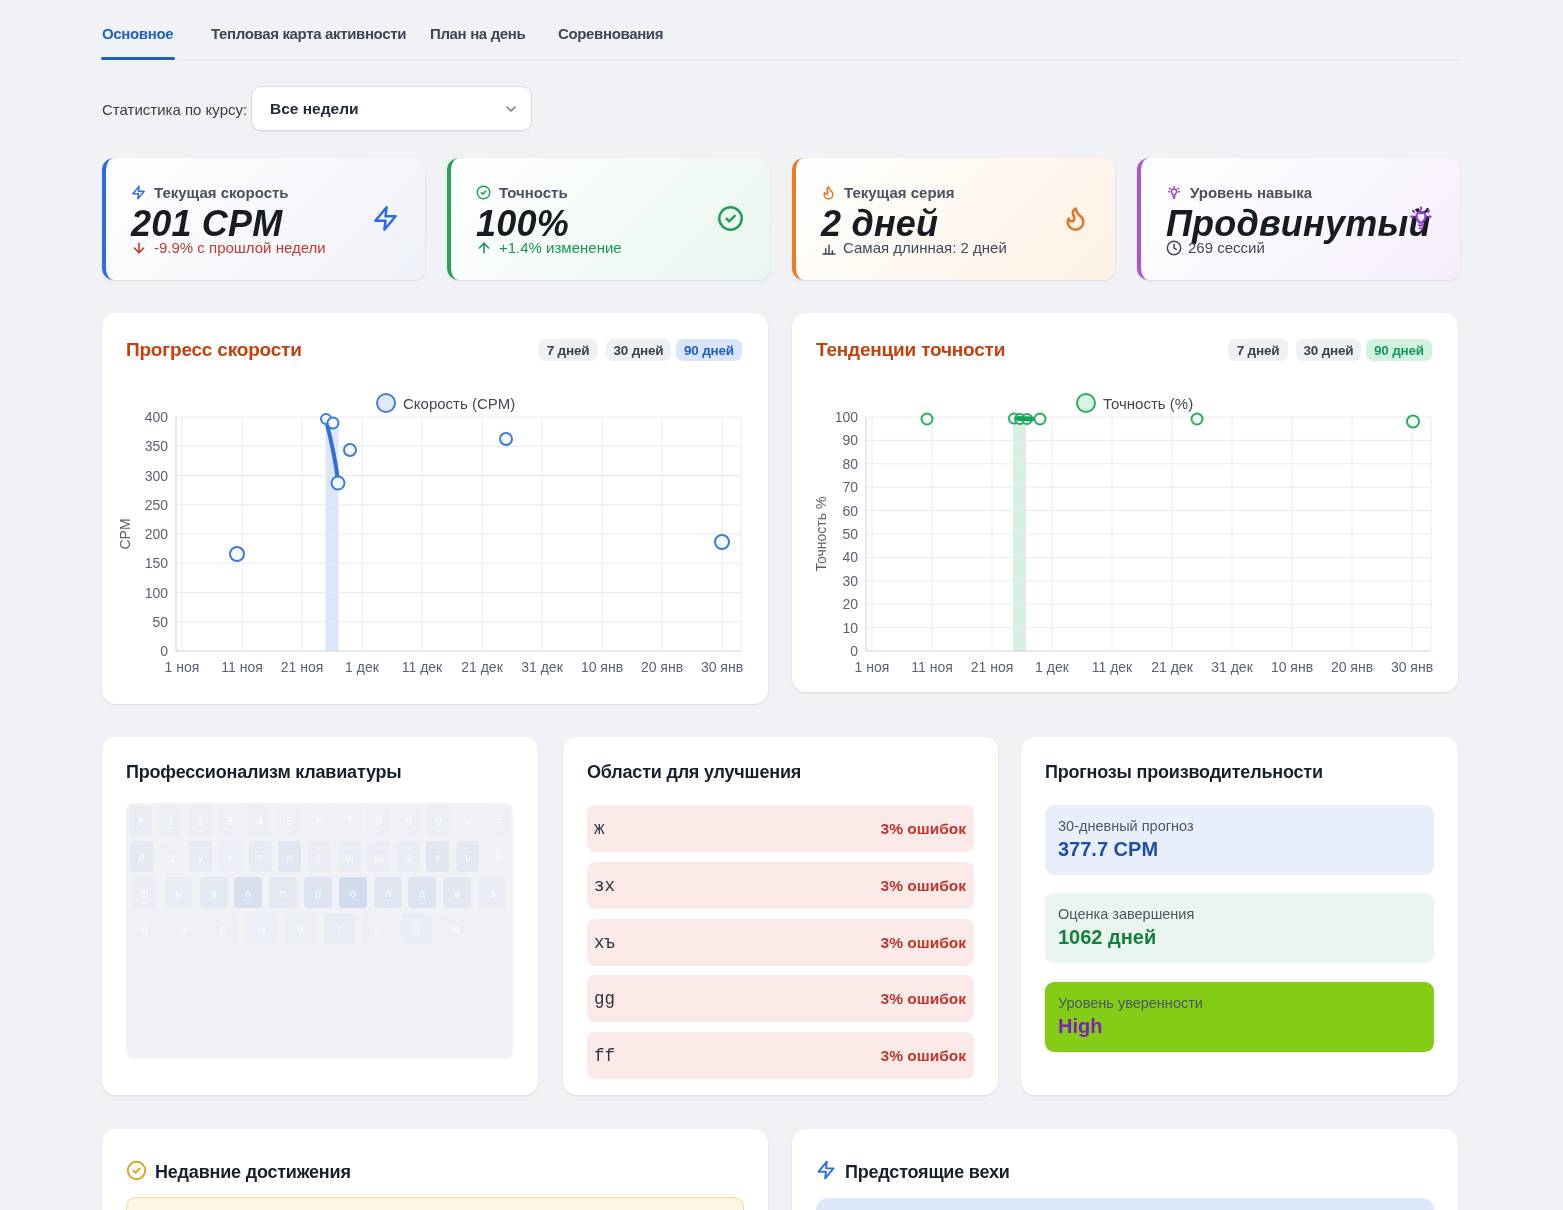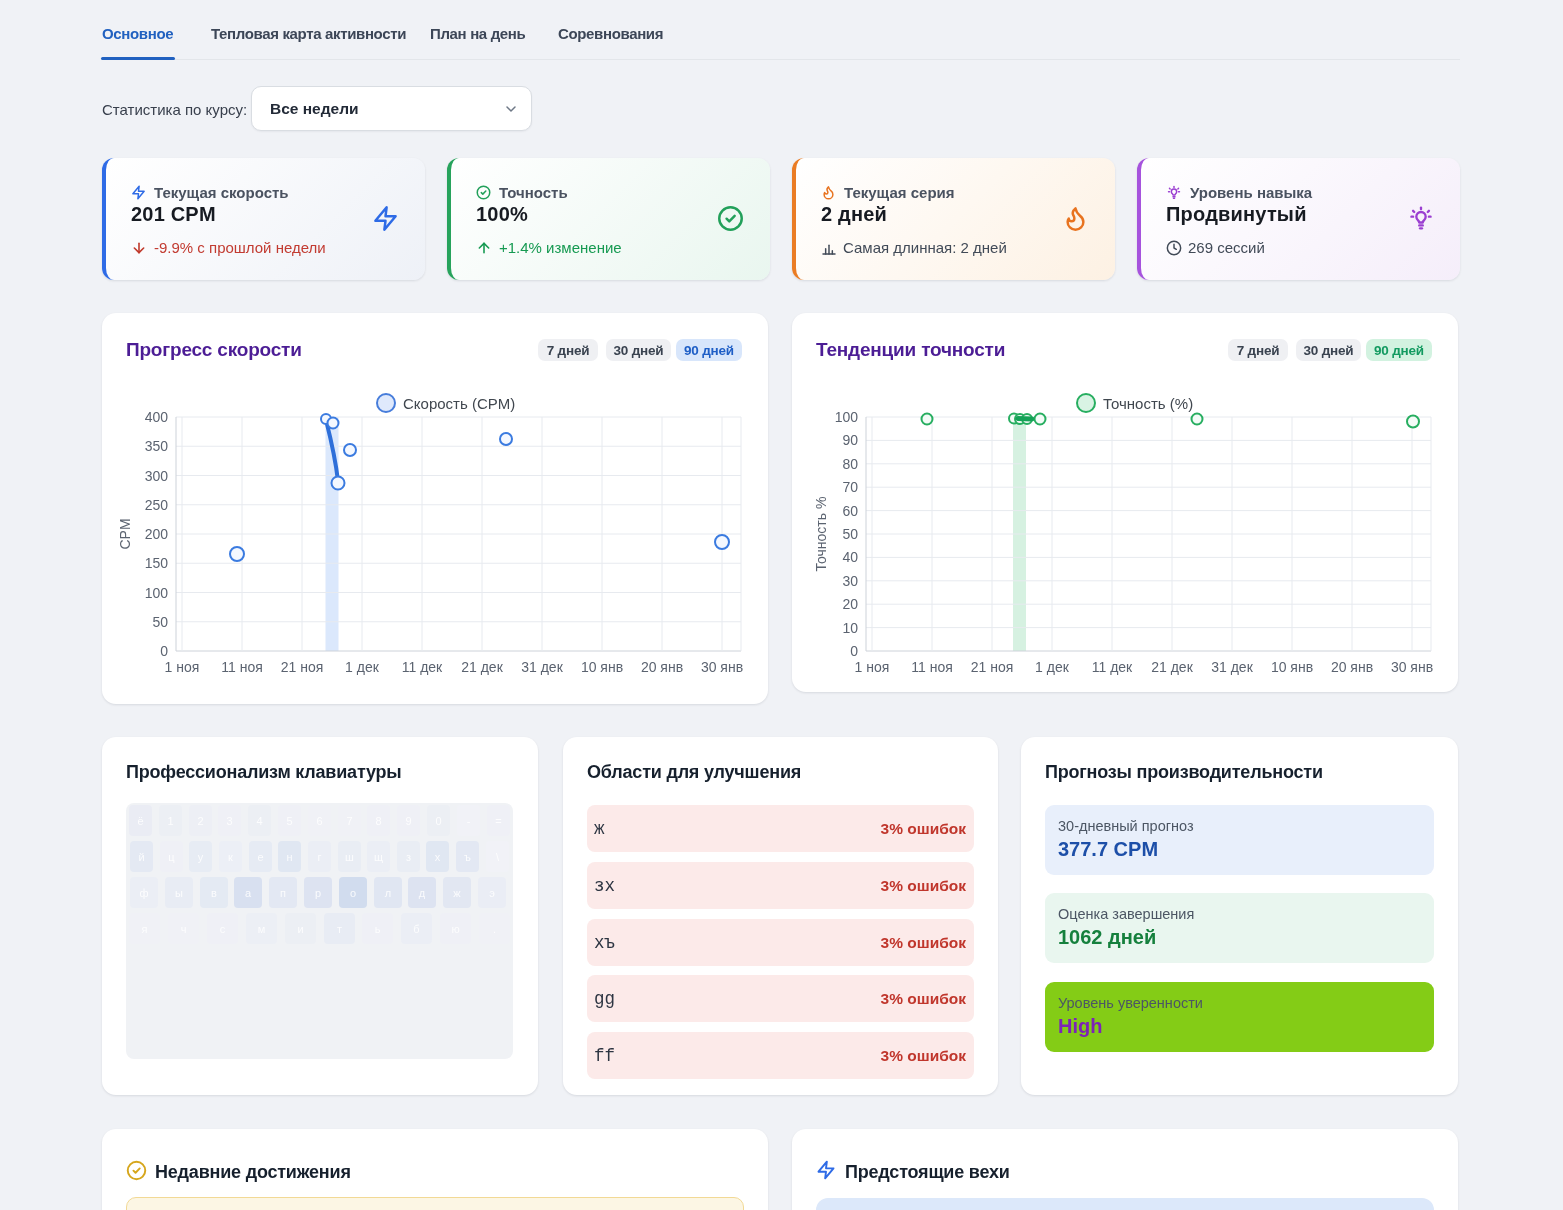--- a/index.html
+++ b/index.html
@@ -1,23 +1,23 @@
 <!DOCTYPE html>
 <html><head><meta charset="utf-8">
 <style>
 * { margin:0; padding:0; box-sizing:border-box; }
 html,body { width:1563px; height:1210px; background:#f0f2f6; font-family:"Liberation Sans",sans-serif; overflow:hidden; position:relative; }
 .abs { position:absolute; }
 .card { background:#fff; border-radius:14px; box-shadow:0 1px 3px rgba(16,24,40,.07),0 1px 2px rgba(16,24,40,.04); }
 .stat { width:323px; height:122px; border-radius:12px; }
 .slabel { font-size:15px; font-weight:700; color:#4a5260; }
-.snum { font-size:20px; font-weight:700; color:#171b22; letter-spacing:.2px; }
+.snum { font-size:36px; font-weight:700; color:#171b22; letter-spacing:.2px;font-style:italic; }
 .ssub { font-size:15px; }
 .tab { position:absolute; top:25px; font-size:15px; font-weight:700; color:#3c4657; letter-spacing:-.35px; }
-.ctitle { font-size:19px; font-weight:700; color:#4c1d95; letter-spacing:-.2px; }
+.ctitle { font-size:19px; font-weight:700; color:#c2410c; letter-spacing:-.2px; }
 .mtitle { font-size:18px; font-weight:700; color:#16202d; letter-spacing:-.2px; }
 .btn { position:absolute; top:26px; height:22px; border-radius:7px; background:#eff0f3; color:#3a4350; font-size:13.5px; font-weight:700; letter-spacing:-.2px; display:flex; align-items:center; justify-content:center; }
 .kk { position:absolute; border-radius:4px; color:rgba(255,255,255,.85); font-size:11px; font-weight:400; display:flex; align-items:center; justify-content:center; }
 .improw { left:24px; width:387px; height:47px; background:#fceae9; border-radius:8px; display:flex; align-items:center; justify-content:space-between; padding:0 8px 0 7px; }
 .impkey { font-family:"Liberation Mono",monospace; font-size:17.5px; color:#2d3542; }
 .impval { font-size:15.5px; font-weight:700; color:#c0362c; }
 .pred { left:24px; width:389px; height:70px; border-radius:9px; padding:13px 0 0 13px; }
 .predlab { font-size:14.5px; color:#4c5664; }
 .predval { font-size:20px; font-weight:700; margin-top:4px; }
 </style></head>

